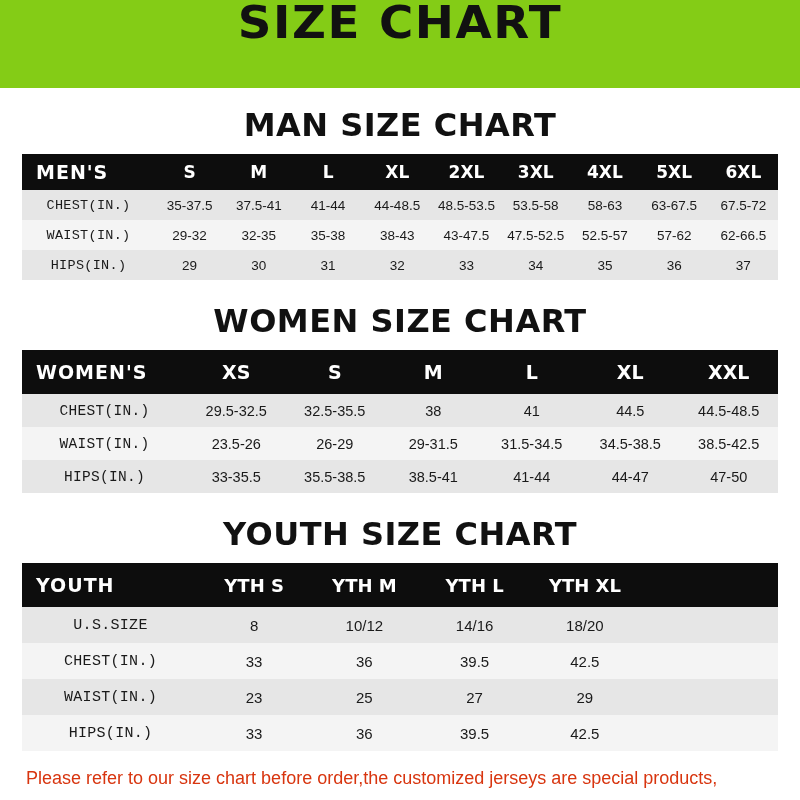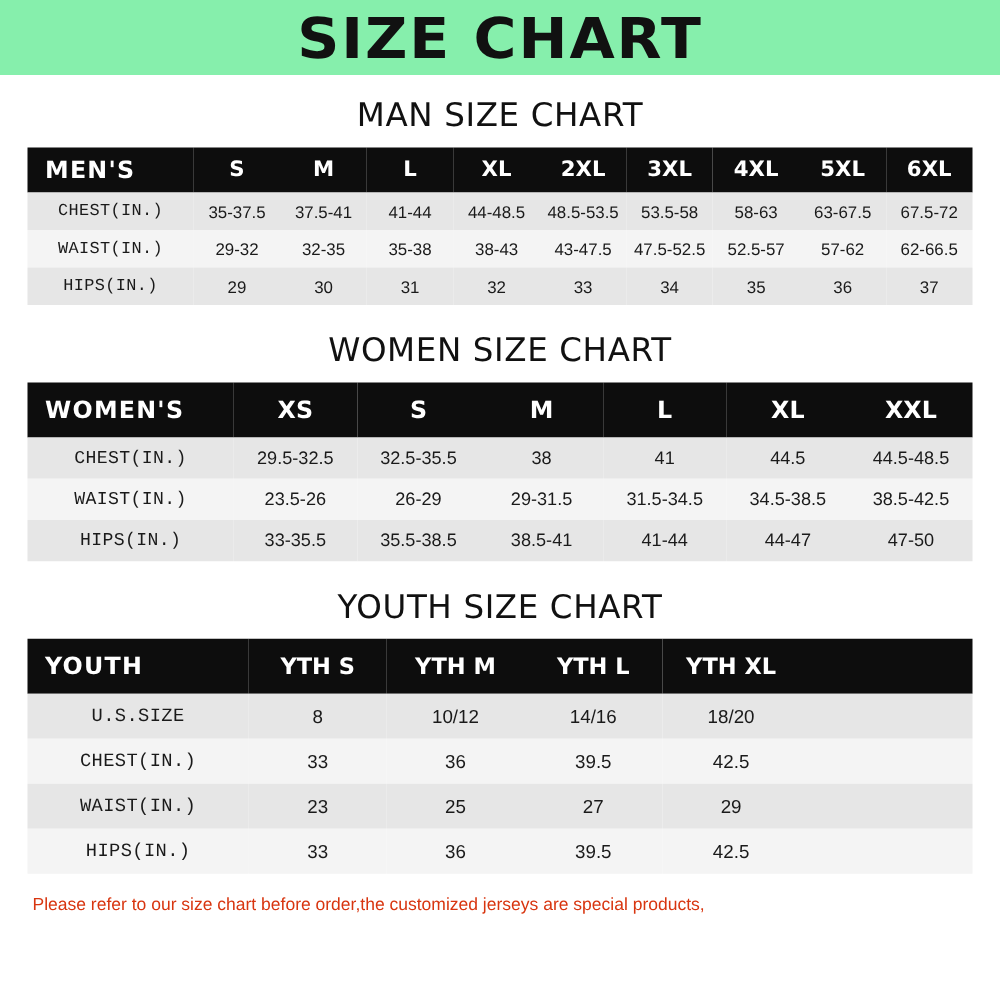--- a/index.html
+++ b/index.html
@@ -16,45 +16,45 @@
   .page {
     position: relative;
     width: 800px;
     height: 800px;
     box-sizing: border-box;
   }
 
   
   .banner {
     position: relative;
-    height: 60px;
-    background: #86efac;
+    height: 88px;
+    background: #84cc16;
     display: flex;
-    align-items: center;
+    align-items: flex-start;
     justify-content: center;
   }
   .banner-title {
     font-family: "DejaVu Sans", sans-serif;
     font-weight: bold;
     font-size: 45px;
     letter-spacing: 1.5px;
     color: #111111;
     line-height: 1;
     transform: scaleX(1.04);
   }
 
   
   .section {
     padding: 0 22px;
   }
   .section-title {
     text-align: center;
     font-family: "DejaVu Sans", sans-serif;
-    font-weight: normal;
-    font-size: 26px;
+    font-weight: bold;
+    font-size: 32px;
     color: #111111;
     letter-spacing: 0.5px;
   }
 
   
   table {
     border-collapse: collapse;
     width: 100%;
     table-layout: fixed;
   }
@@ -97,21 +97,21 @@
   
   .t-youth thead th { height: 42px; font-size: 18px; }
   .t-youth thead th.rowlabel { font-size: 19px; }
   .t-youth tbody td { height: 34px; font-size: 15px; }
   .t-youth tbody td.rowlabel { font-size: 15px; text-align: center; }
 
   
   .note {
     padding: 14px 26px 0 26px;
     color: #d8350f;
-    font-size: 14px;
+    font-size: 18px;
     line-height: 1.45;
     font-family: "Liberation Sans", sans-serif;
   }
   .note div { white-space: nowrap; }
 
   .gap-a { height: 18px; }
   .gap-b { height: 10px; }
   .gap-c { height: 22px; }
 </style>
 </head>

